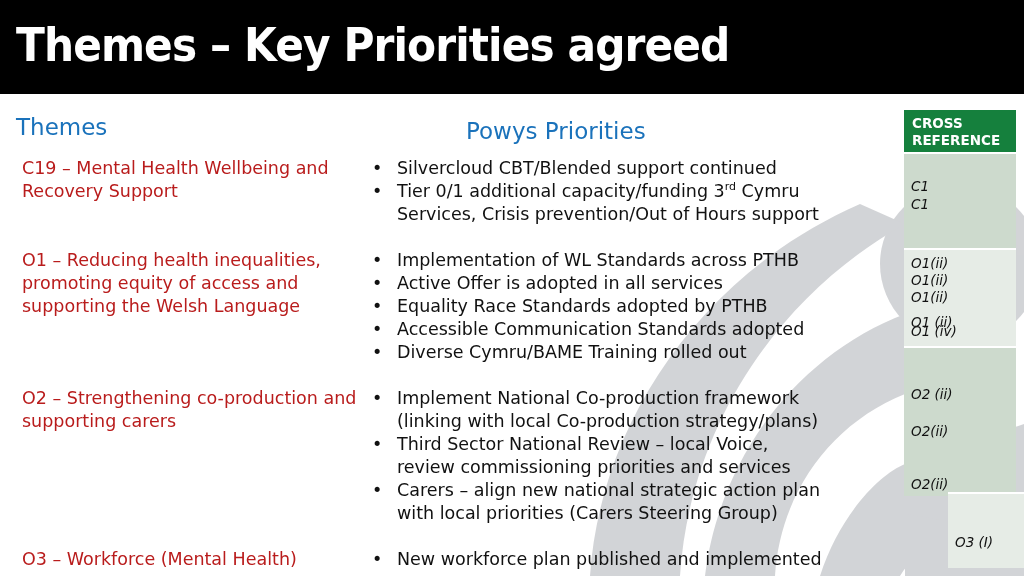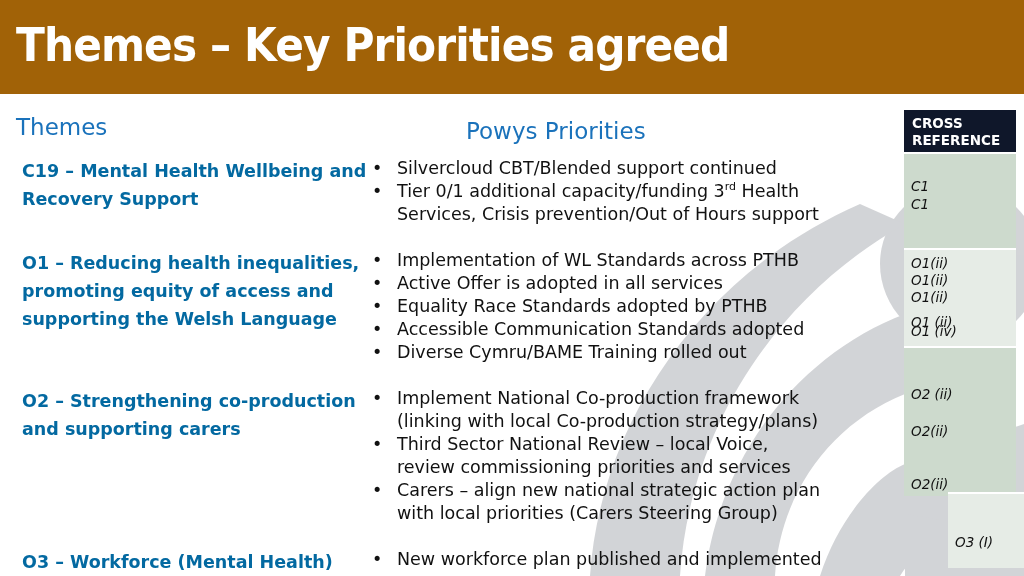--- a/index.html
+++ b/index.html
@@ -3,51 +3,50 @@
 <meta charset="utf-8">
 <style>
   html, body { margin: 0; padding: 0; }
   body {
     width: 1024px; height: 576px; overflow: hidden; position: relative;
     background: #ffffff;
     font-family: "DejaVu Sans", "Liberation Sans", sans-serif;
   }
   .title-bar {
     position: absolute; left: 0; top: 0; width: 1024px; height: 94px;
-    background: #a16207;
+    background: #000000;
   }
   .title-text {
     position: absolute; left: 16px; top: 18px;
     font-family: "DejaVu Sans", sans-serif; font-weight: bold;
     font-size: 46px; color: #ffffff; letter-spacing: -1px;
     transform: scaleX(0.92); transform-origin: left top;
     white-space: nowrap;
   }
   .watermark { position: absolute; left: 0; top: 94px; width: 1024px; height: 482px; pointer-events: none; }
   .heading {
     position: absolute; color: #1a72bb; font-size: 23px; white-space: nowrap;
   }
   .theme-cell {
-    position: absolute; left: 22px; font-size: 17.5px; line-height: 28px; color: #0369a1;
+    position: absolute; left: 22px; font-size: 17.5px; line-height: 23px; color: #b91c1c;
     width: 345px;
-    font-weight: bold;
   }
   .prio-list {
     position: absolute; left: 370px; margin: 0; padding: 0; list-style: none;
     font-size: 17.5px; line-height: 23px; color: #111;
   }
   .prio-list li { position: relative; padding-left: 27px; white-space: nowrap; }
   .prio-list li .bullet { position: absolute; left: 2px; top: 0; }
   .prio-list sup { font-size: 11px; vertical-align: 7px; line-height: 0; }
   .xref {
     position: absolute; left: 904px; width: 112px;
   }
   .xref-header {
     position: absolute; left: 0; top: 0; width: 112px; height: 42px;
-    background: #0f172a; color: #ffffff; font-weight: bold; font-size: 13.5px;
+    background: #15803d; color: #ffffff; font-weight: bold; font-size: 13.5px;
     line-height: 17px; box-sizing: border-box; padding: 5px 0 0 8px;
   }
   .xref-cell {
     position: absolute; left: 0; width: 112px; box-sizing: border-box;
     padding-left: 7px; font-size: 13.5px; line-height: 17px; color: #111;
     border-top: 2px solid #ffffff;
     font-style: italic;
   }
   .xref-cell.dark { background: #cddacd; }
   .xref-cell.light { background: #e6ece6; }
@@ -69,21 +68,21 @@
     <path d="M905 420 L1024 440 L1024 482 L905 482 Z"></path>
   </g>
 </svg>
 
 <div class="heading" style="left:16px; top:114px;text-align:center;">Themes</div>
 <div class="heading" style="left:466px; top:118px;">Powys Priorities</div>
 
 <div class="theme-cell" style="top:157px;">C19 – Mental Health Wellbeing and Recovery Support</div>
 <ul class="prio-list" style="top:157px;">
   <li><span class="bullet">•</span><span>Silvercloud CBT/Blended support continued</span></li>
-  <li><span class="bullet">•</span><span>Tier 0/1 additional capacity/funding 3</span><sup>rd</sup><span> Health</span><br><span>Services, Crisis prevention/Out of Hours support</span></li>
+  <li><span class="bullet">•</span><span>Tier 0/1 additional capacity/funding 3</span><sup>rd</sup><span> Cymru</span><br><span>Services, Crisis prevention/Out of Hours support</span></li>
 </ul>
 
 <div class="theme-cell" style="top:249px;">O1 – Reducing health inequalities, promoting equity of access and supporting the Welsh Language</div>
 <ul class="prio-list" style="top:249px;">
   <li><span class="bullet">•</span><span>Implementation of WL Standards across PTHB</span></li>
   <li><span class="bullet">•</span><span>Active Offer is adopted in all services</span></li>
   <li><span class="bullet">•</span><span>Equality Race Standards adopted by PTHB</span></li>
   <li><span class="bullet">•</span><span>Accessible Communication Standards adopted</span></li>
   <li><span class="bullet">•</span><span>Diverse Cymru/BAME Training rolled out</span></li>
 </ul>

